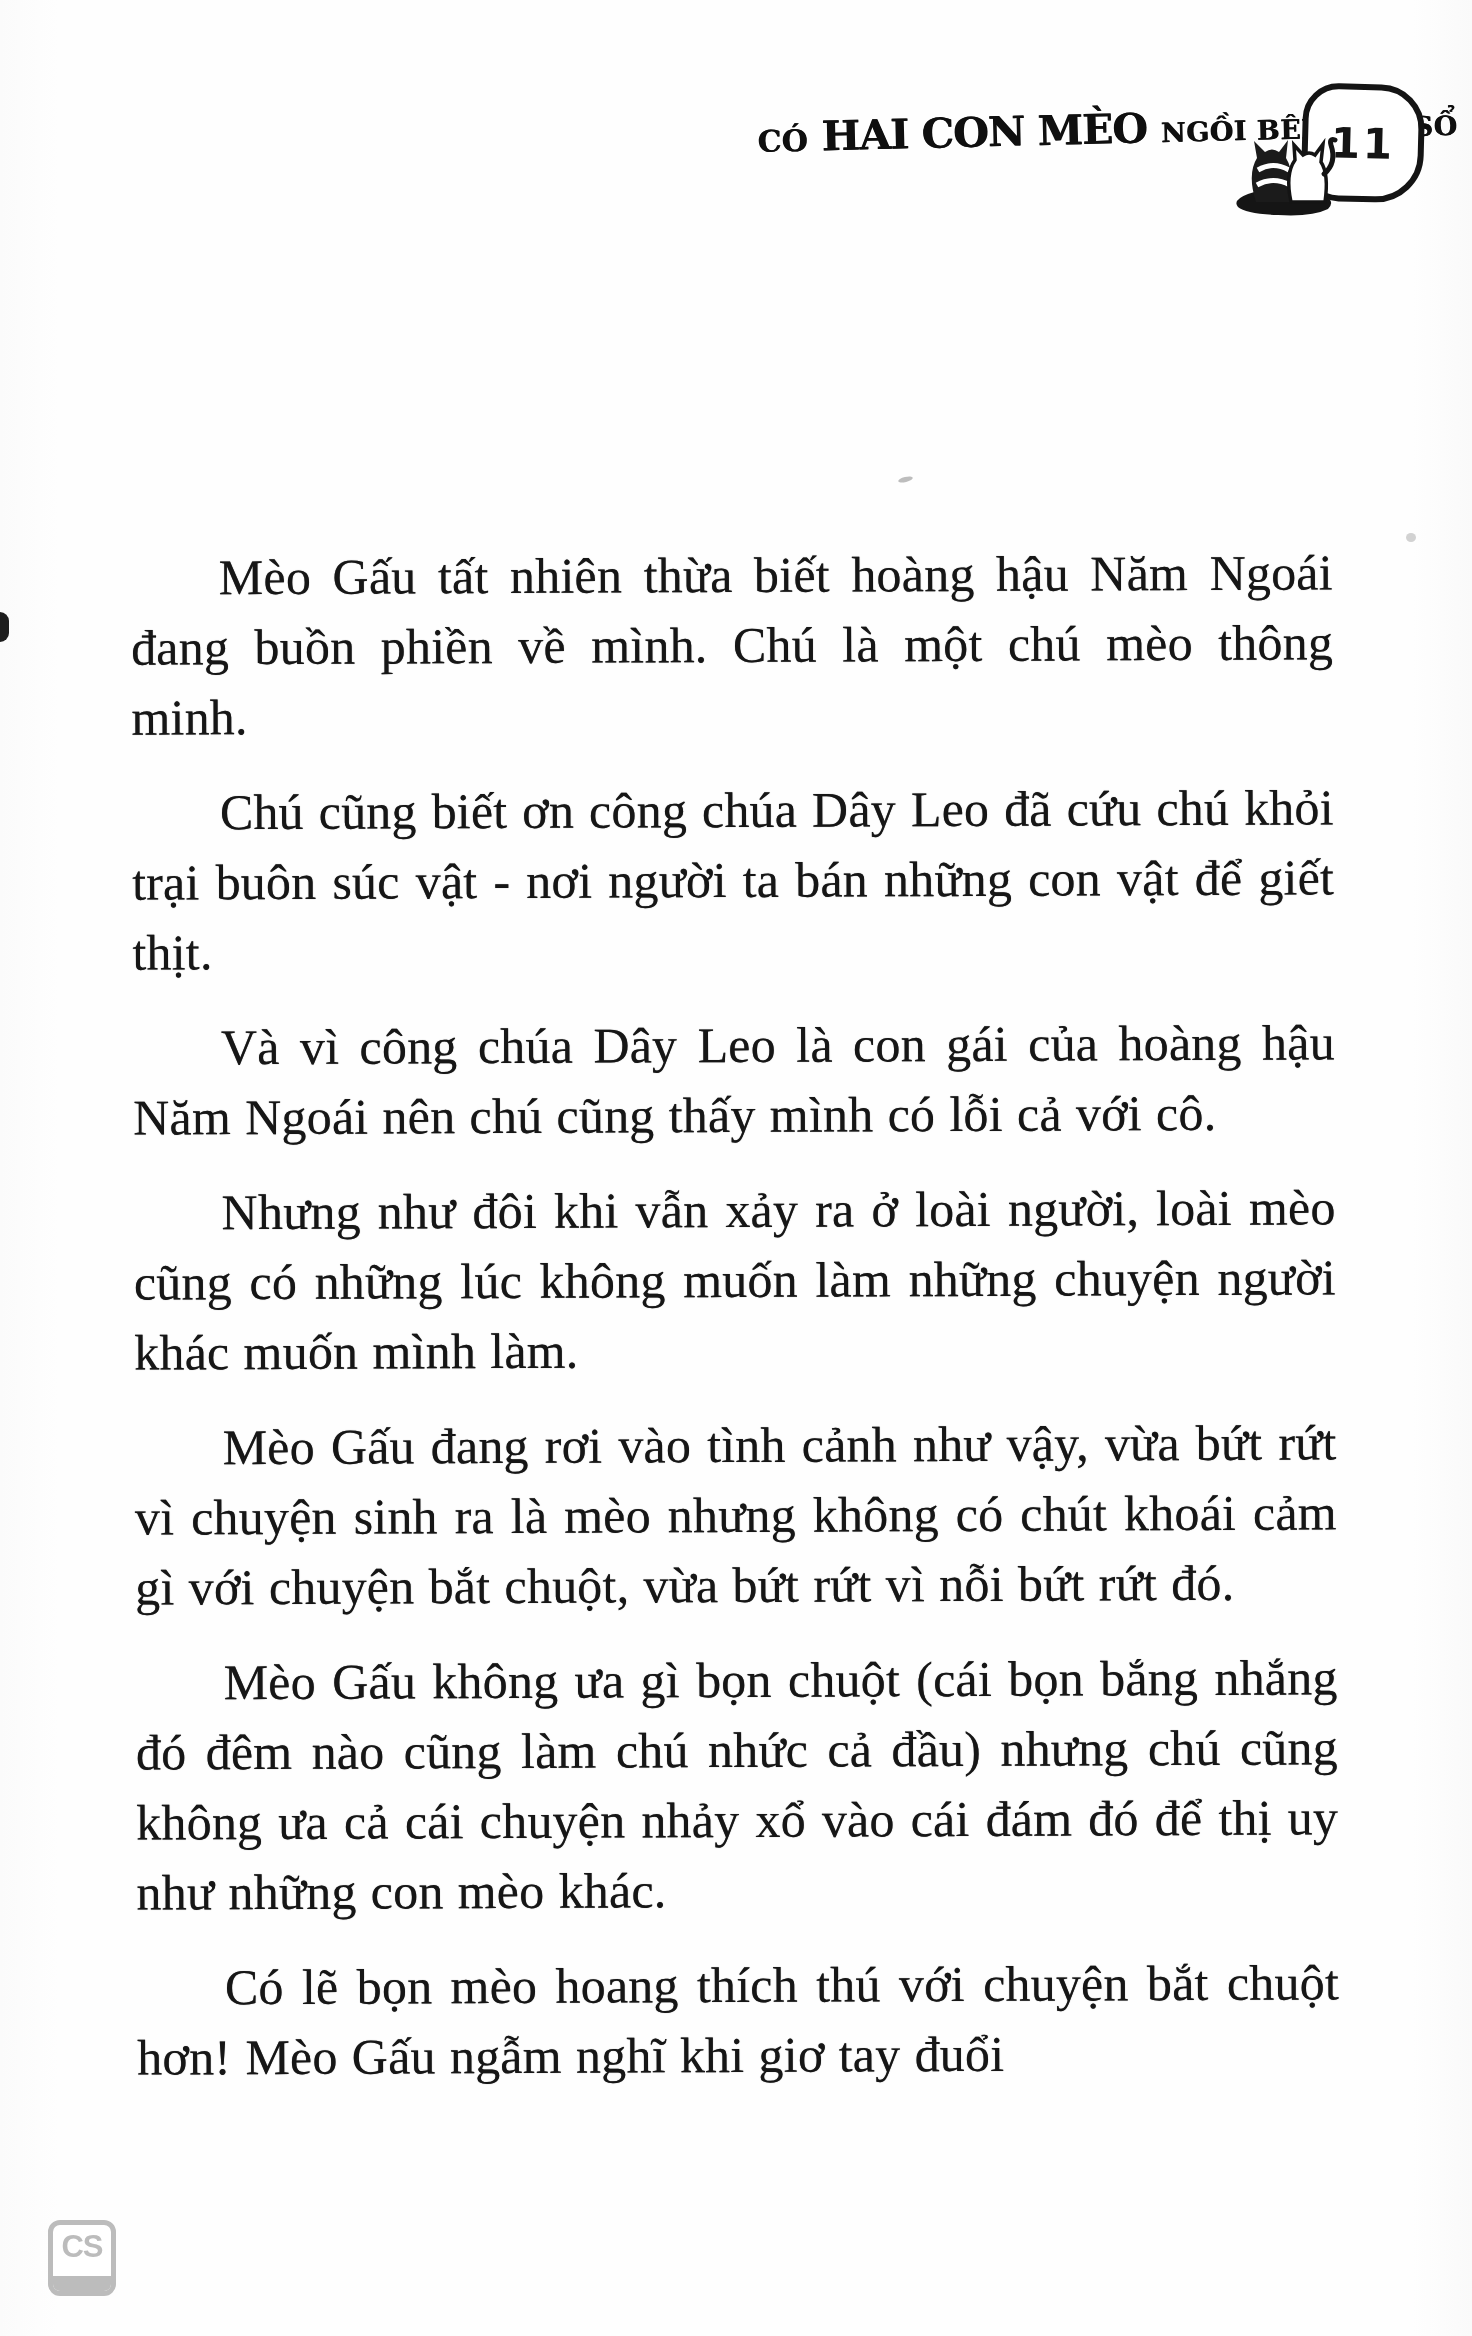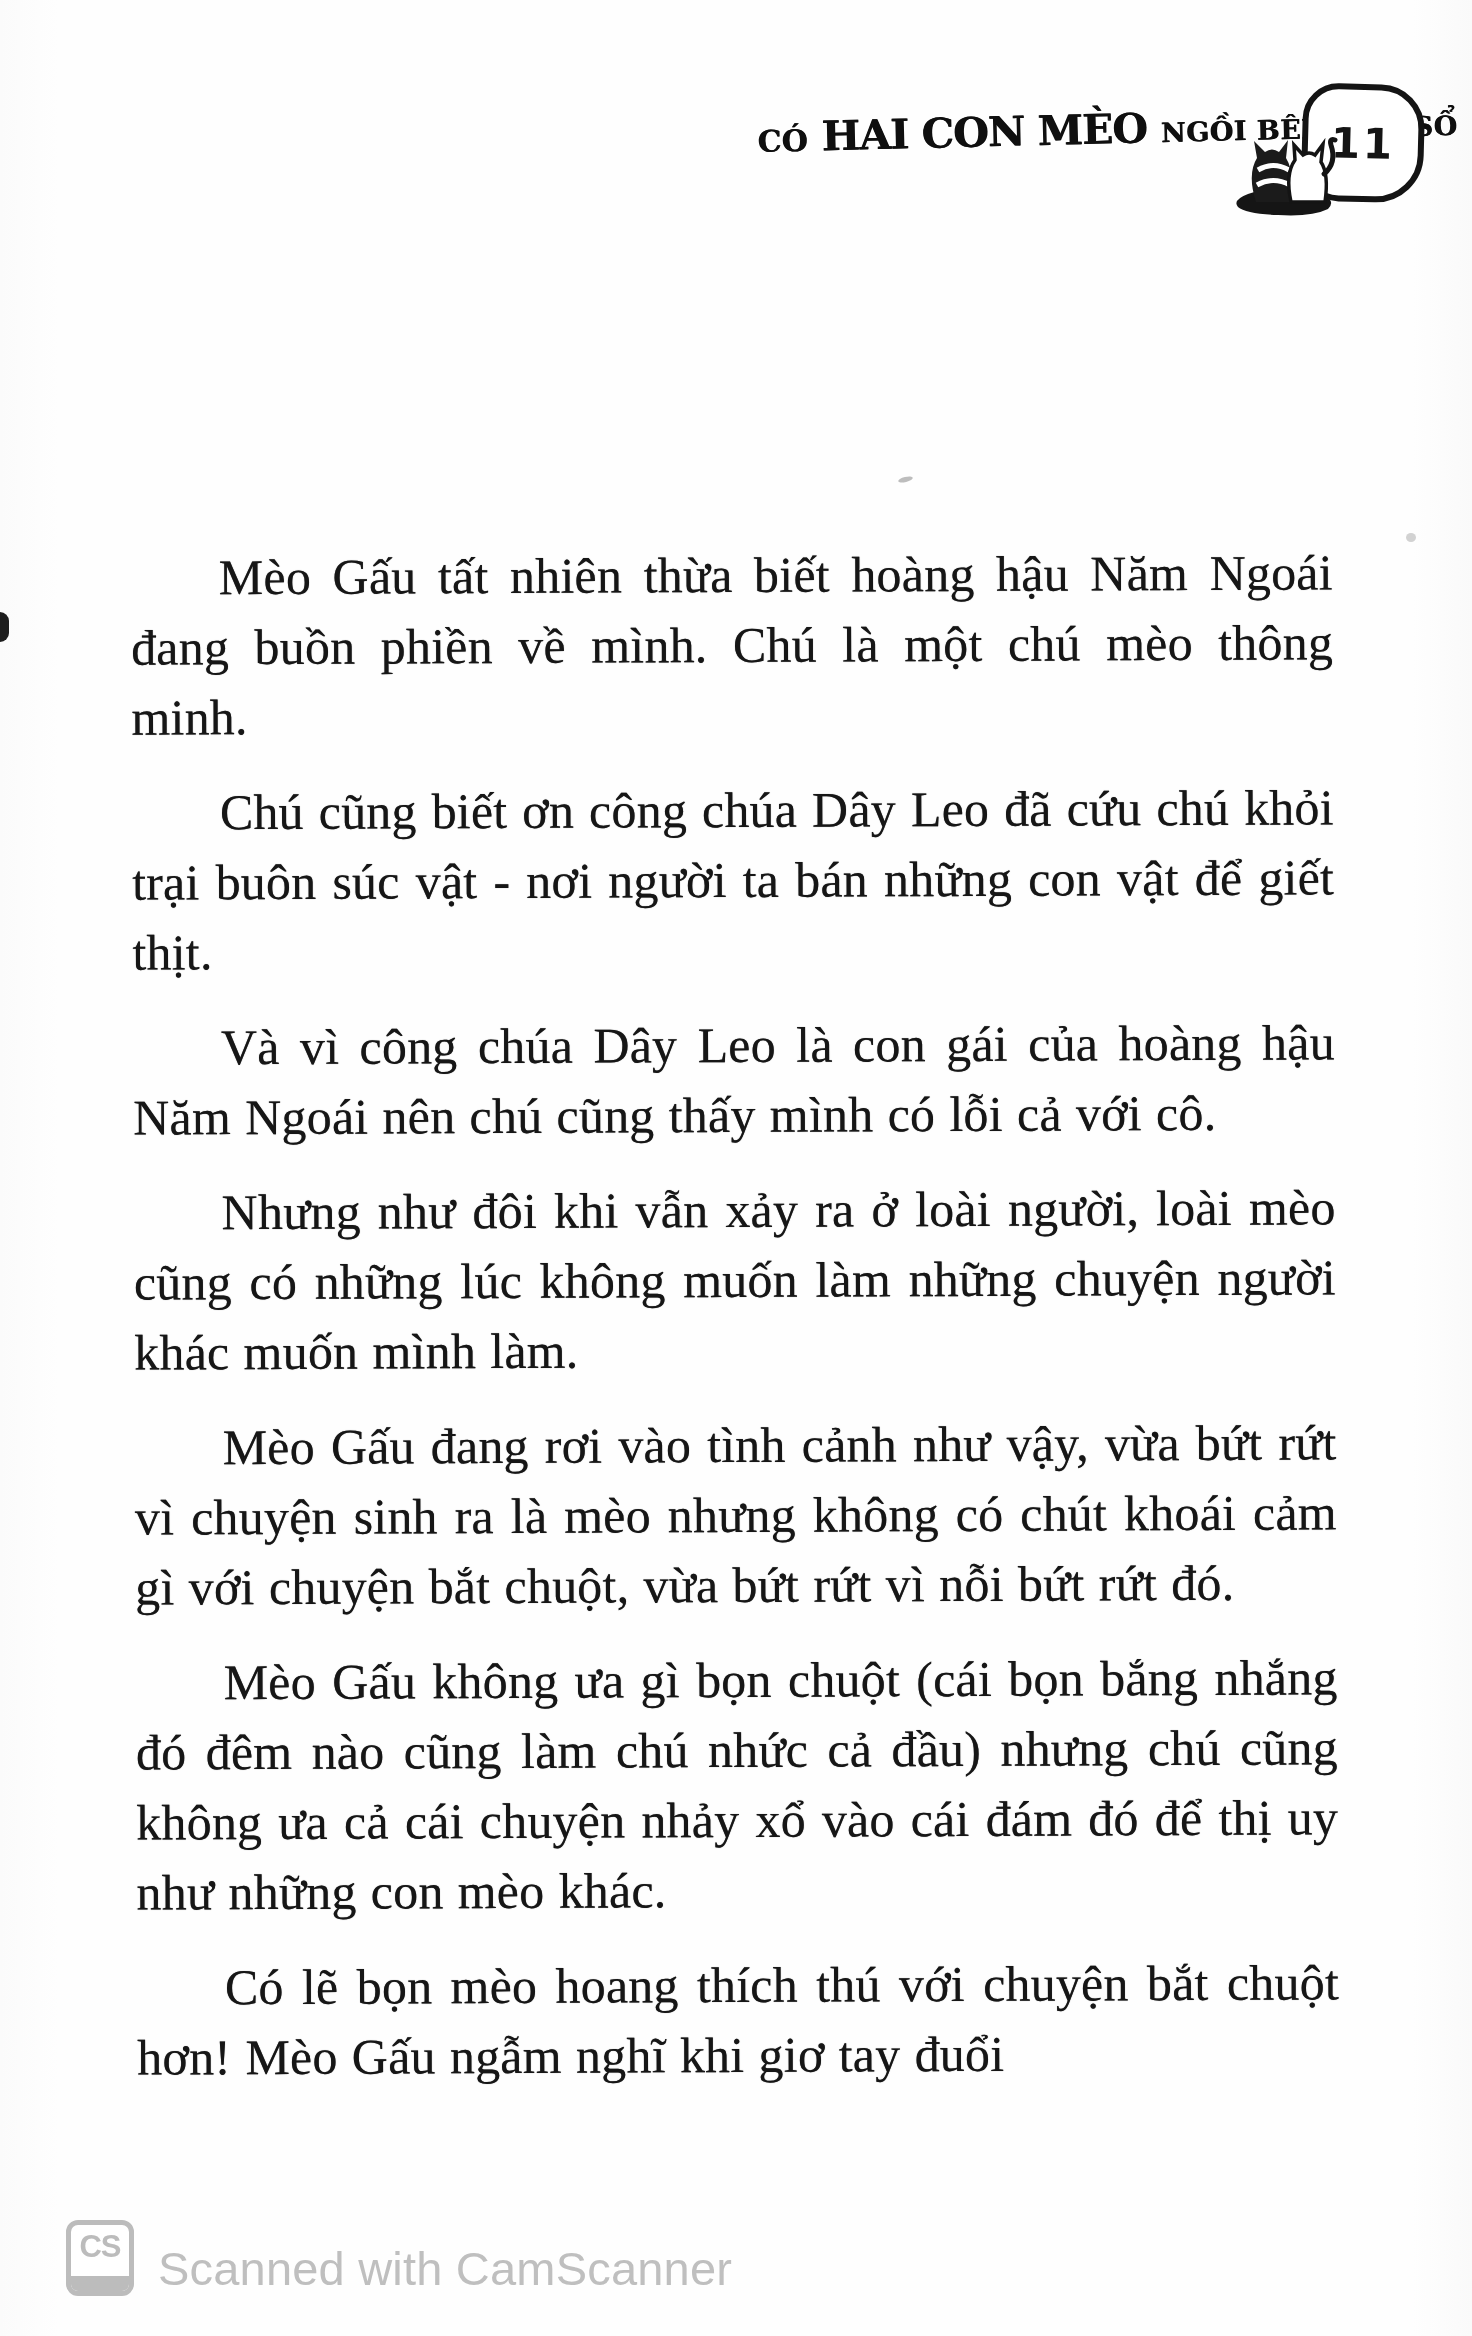--- a/index.html
+++ b/index.html
@@ -59,22 +59,22 @@
     position:absolute; left:898px; top:477px; width:15px; height:5px;
     background:#bdbdbd; border-radius:50%; transform:rotate(-14deg);
   }
   .artifact-speck2 {
     position:absolute; left:1406px; top:533px; width:10px; height:9px;
     background:#d2d2d2; border-radius:50%;
   }
 
   
   footer.watermark {
-    position:absolute; left:66px; top:2220px;
-    display:flex; align-items:flex-end; gap:24px;
+    position:absolute; left:48px; top:2220px;
+    display:flex; align-items:flex-start; gap:24px;
   }
   .cs-logo {
     width:58px; height:66px; border:5px solid #bcbcbc; border-radius:12px;
     background:#ffffff; position:relative; overflow:hidden; flex:0 0 auto;
   }
   .cs-logo .cs-letters {
     position:absolute; top:4px; left:0; right:0; text-align:center;
     font-family:"Liberation Sans", sans-serif; font-weight:bold;
     font-size:31px; color:#bcbcbc; letter-spacing:-1px;
   }
@@ -127,16 +127,15 @@
 
   <div class="artifact-edge"></div>
   <div class="artifact-speck1"></div>
   <div class="artifact-speck2"></div>
 
   <footer class="watermark">
     <div class="cs-logo">
       <span class="cs-letters">CS</span>
       <div class="cs-bar"></div>
     </div>
-    <span class="cs-text">Scanned with CamScanner</span>
   </footer>
 
 </div>
 
 </body></html>

